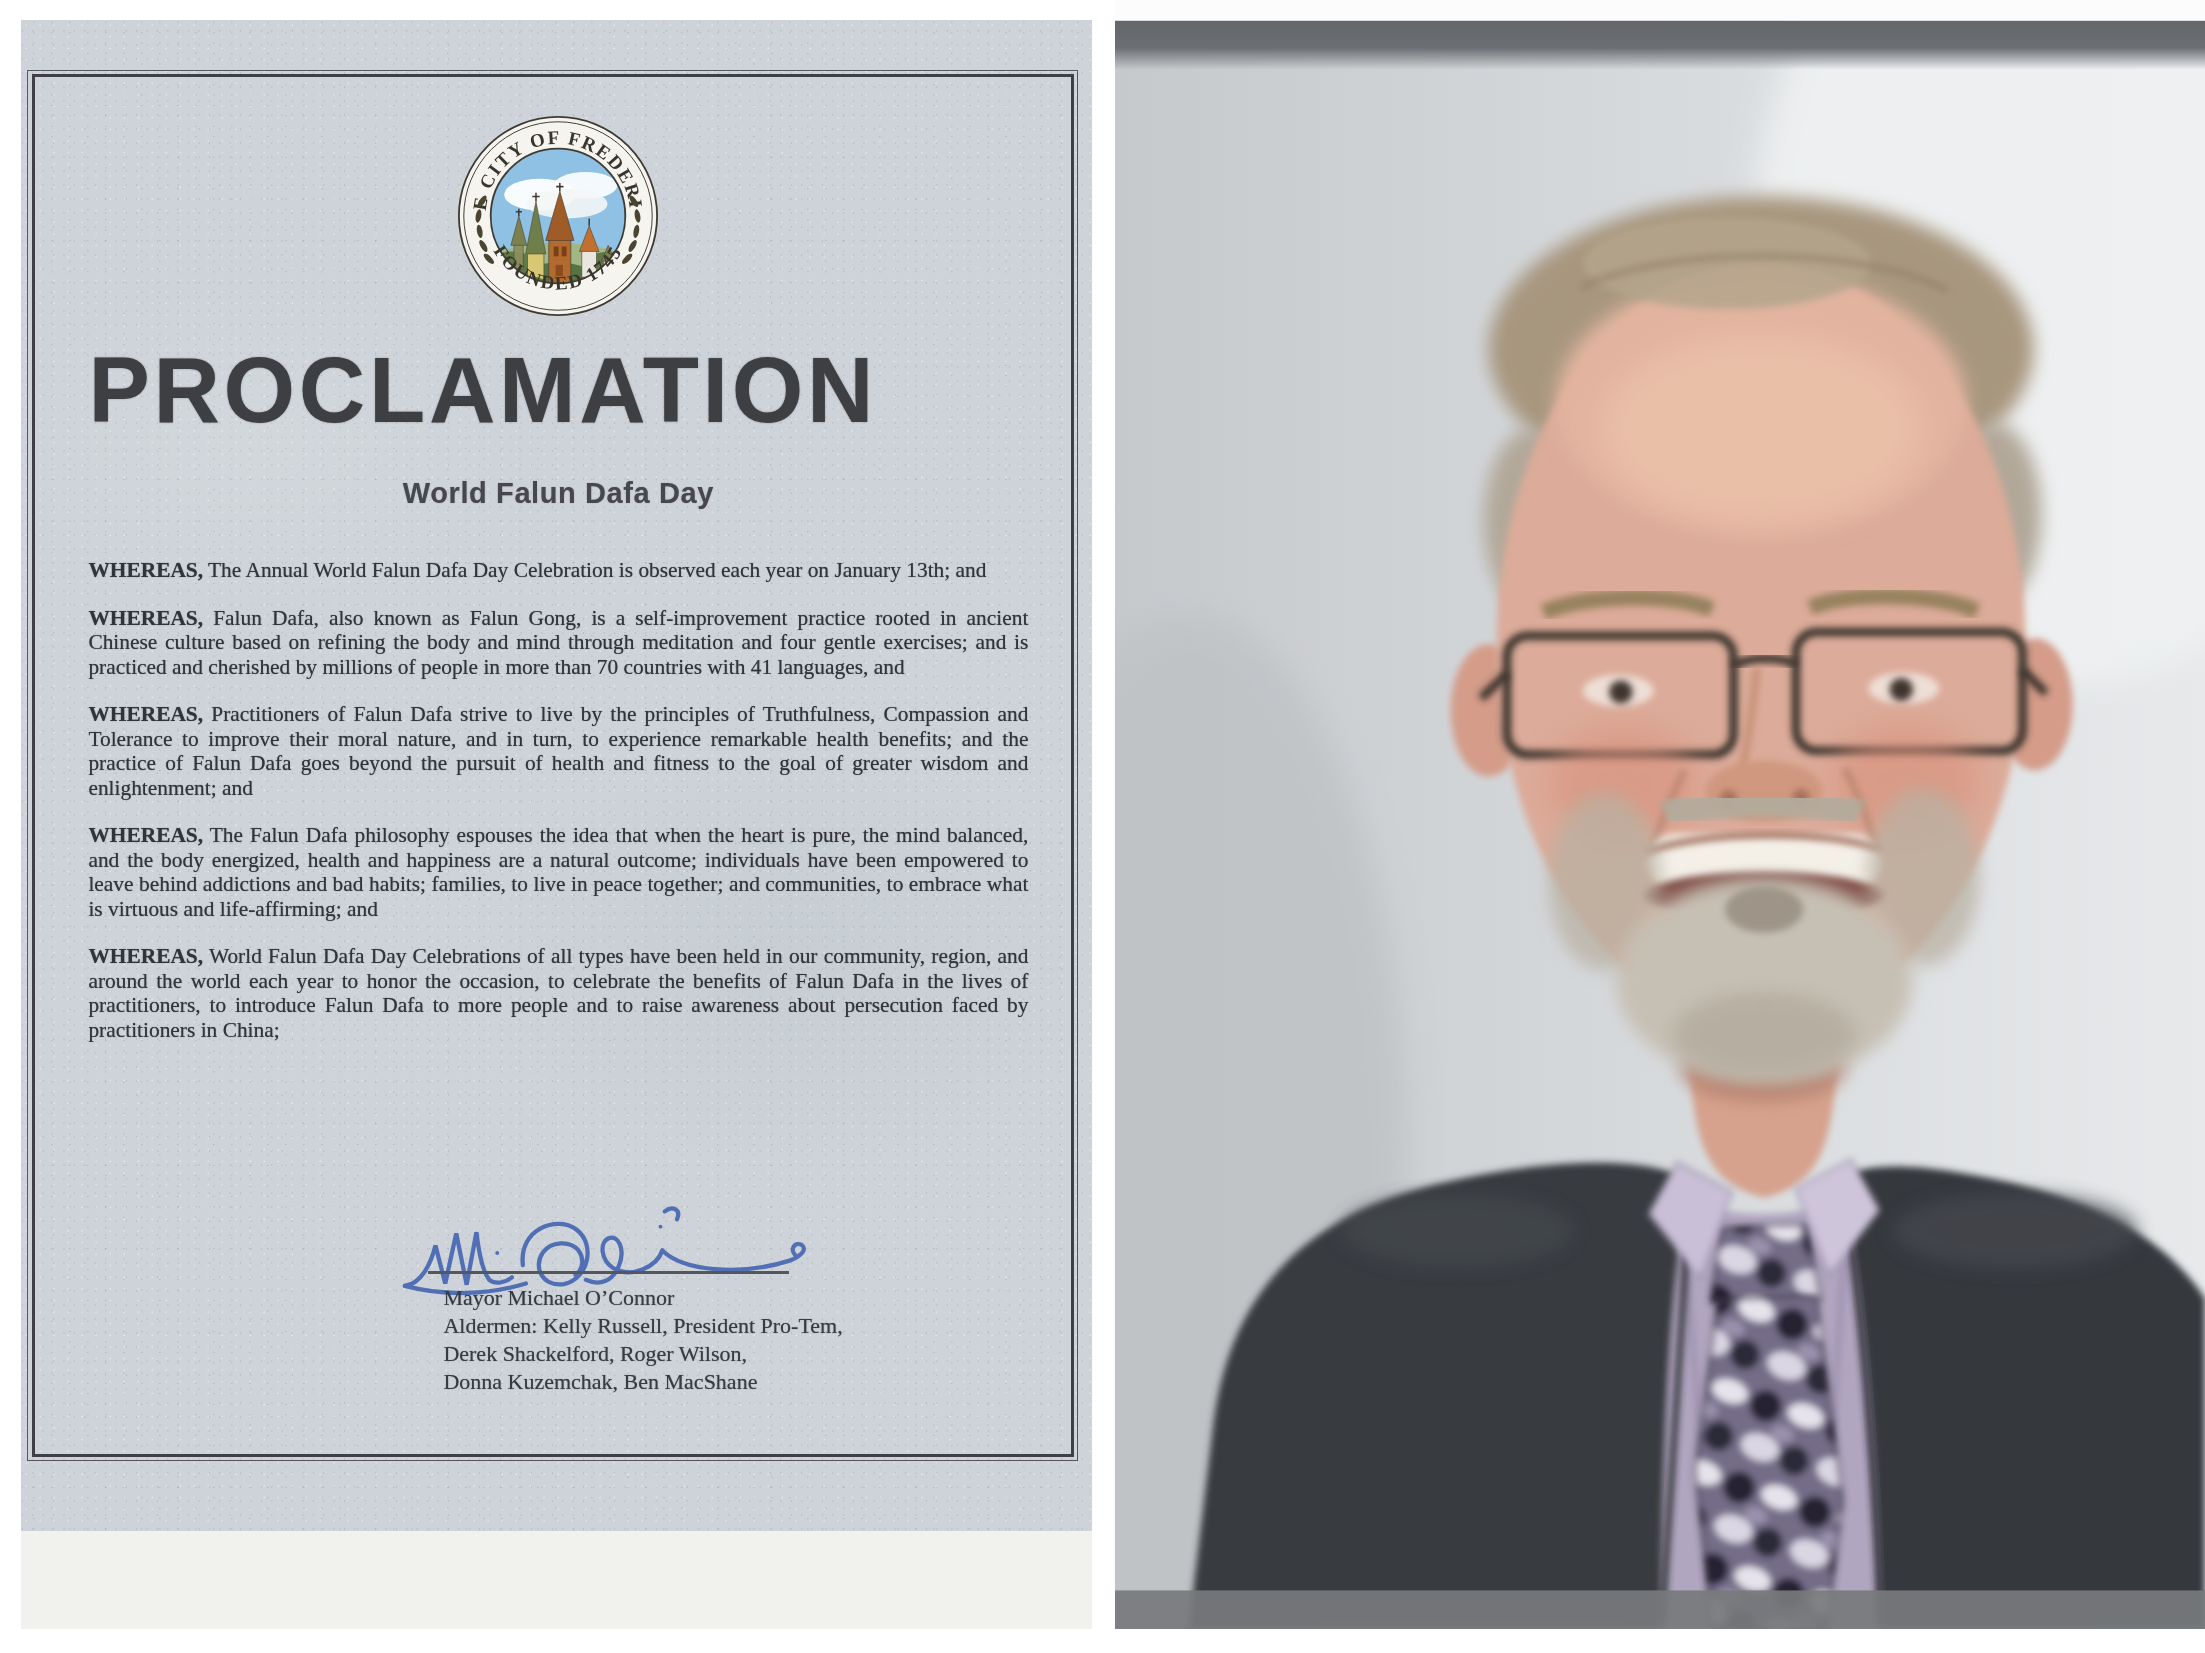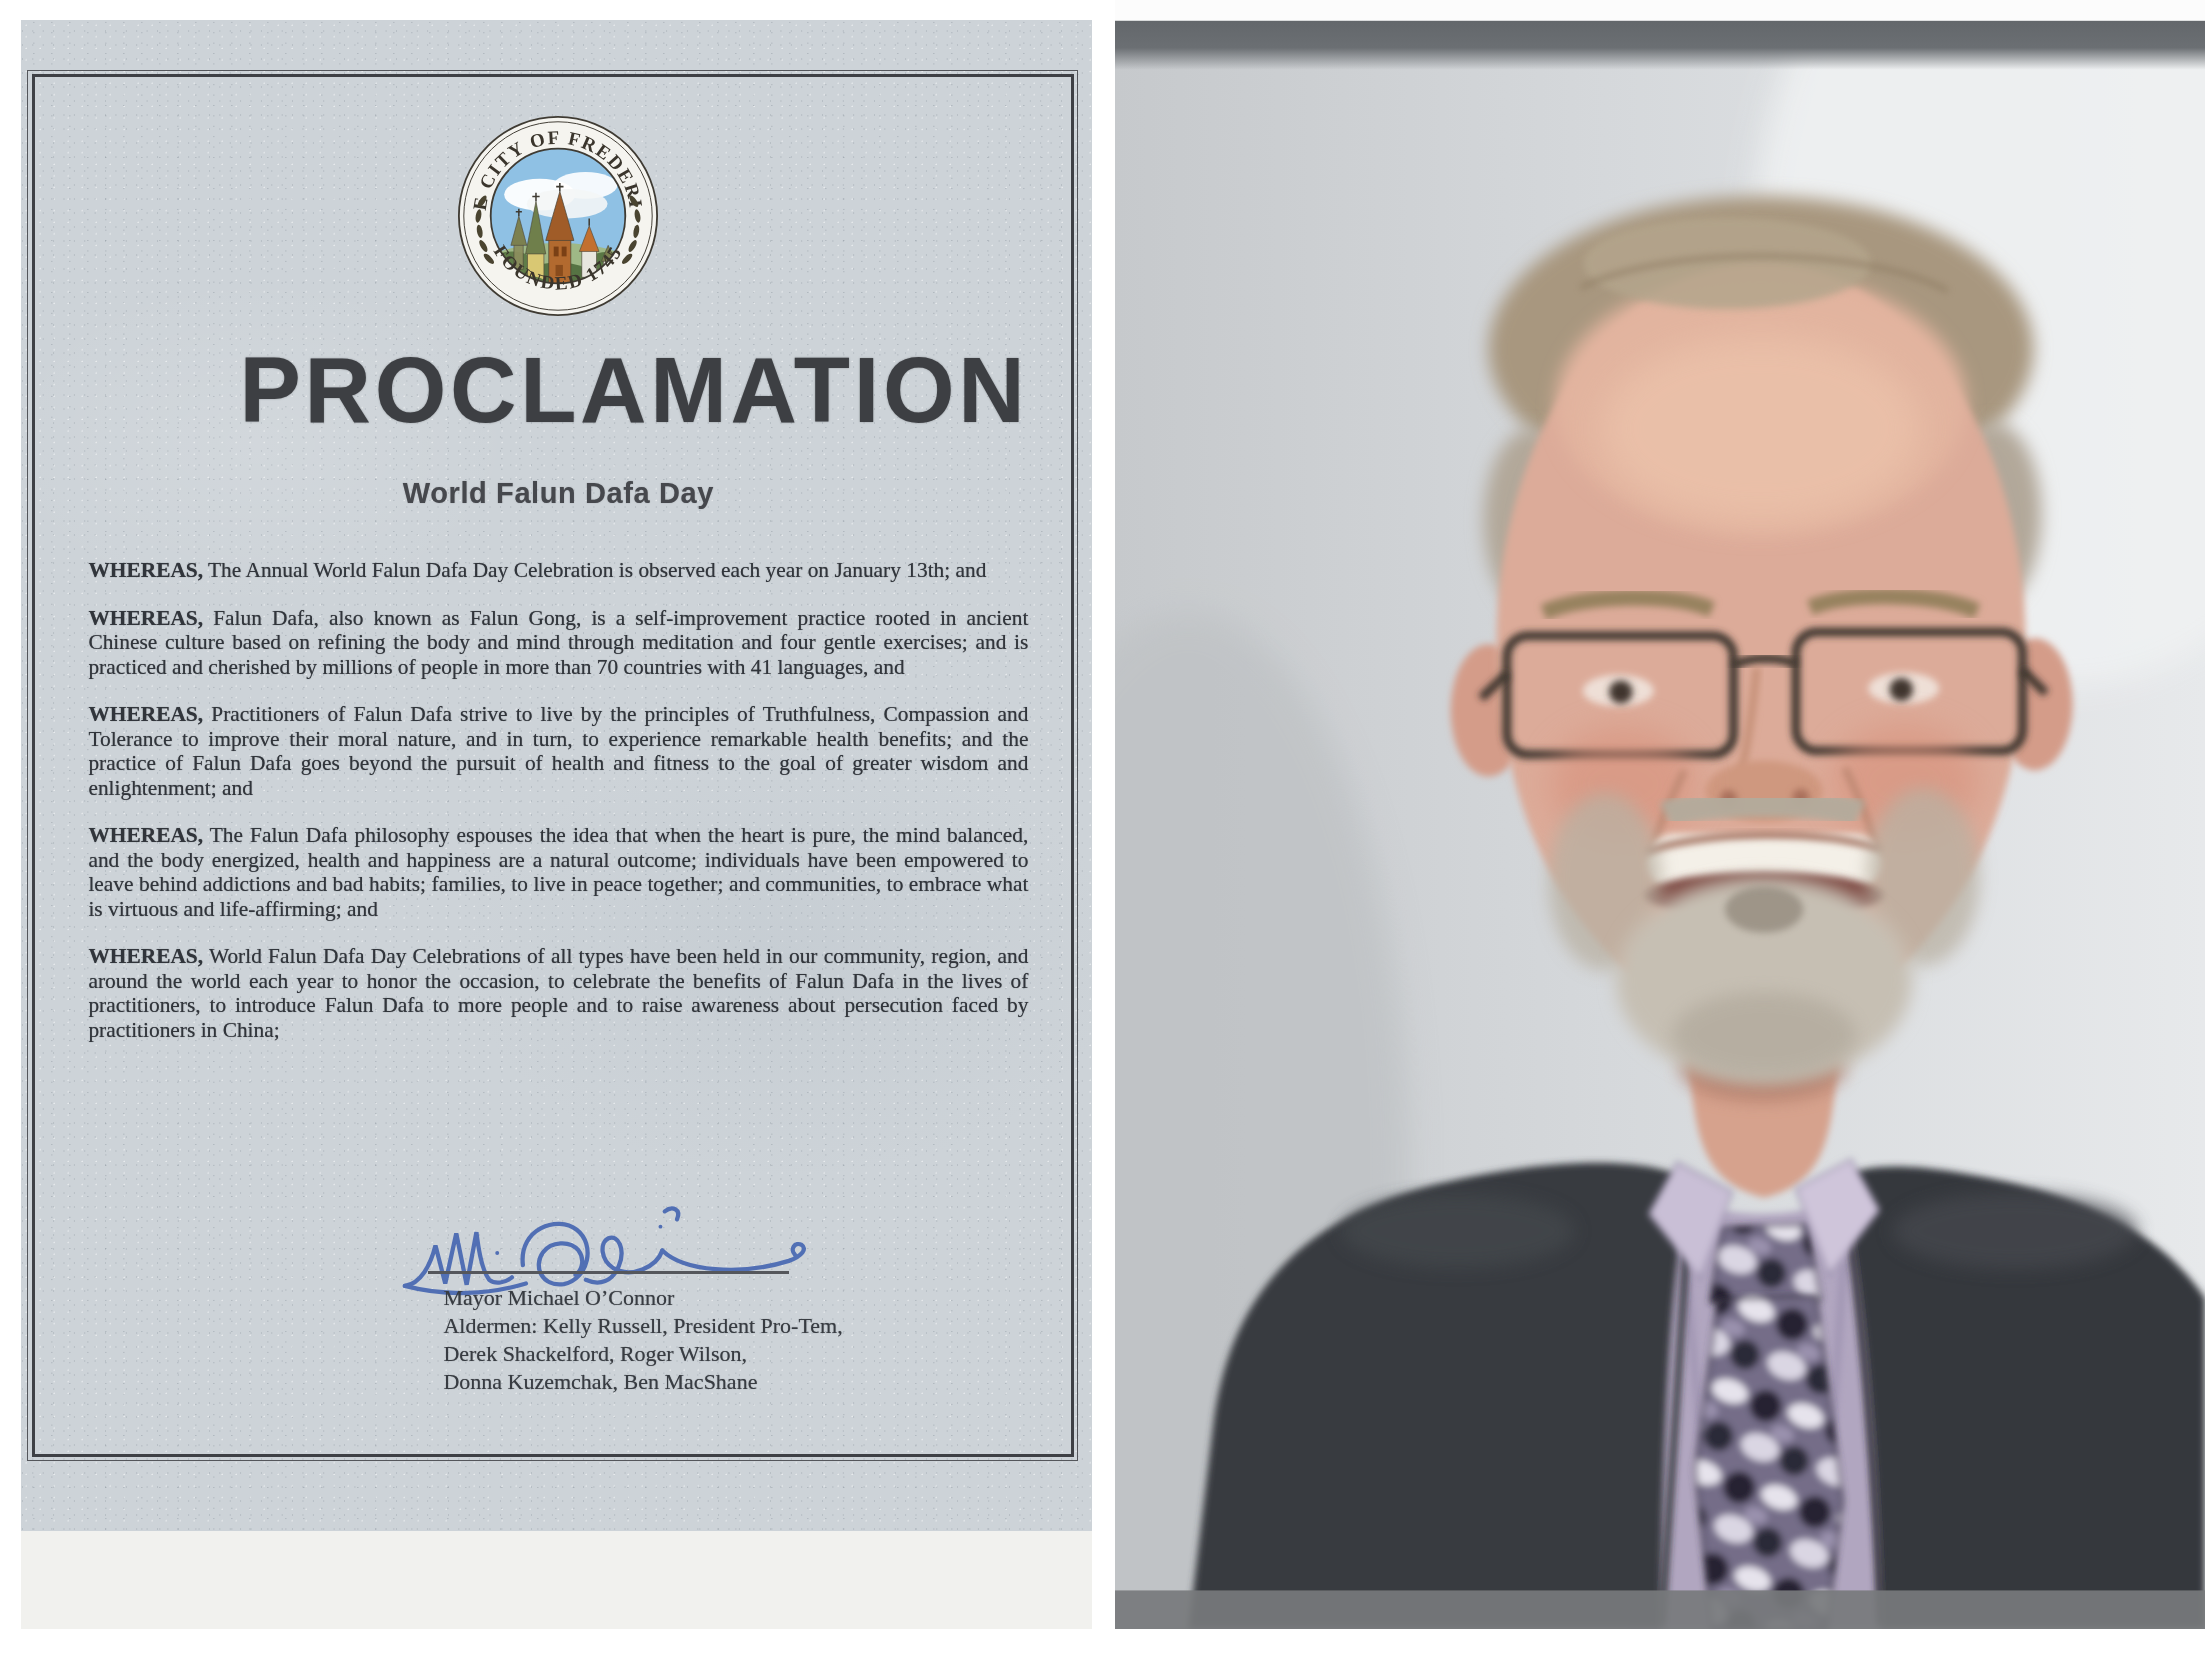--- a/index.html
+++ b/index.html
@@ -18,21 +18,21 @@
     background-size:100% 100%,100% 100%,14px 11.6px,18px 10.4px,10.4px 14px;}
   .frame-outer{position:absolute;left:6.1px;top:50px;width:1049px;height:1389px;
     border:1.8px solid #54565b;}
   .frame-inner{position:absolute;inset:3.1px;border:3.1px solid #3e4045;}
   .scan-strip{position:absolute;left:21.4px;top:1531px;width:1071px;height:98px;background:#f1f1ee;}
 
   .content{position:absolute;left:67px;top:0;width:940px;height:1511px;}
 
   .seal{position:absolute;left:50%;top:92px;transform:translateX(-50%);width:208px;height:208px;}
 
-  .doc-title{position:absolute;top:321px;left:0;width:100%;text-align:right;
+  .doc-title{position:absolute;top:321px;left:0;width:100%;text-align:left;
     font-family:"Liberation Sans",sans-serif;font-weight:bold;font-size:92px;line-height:98px;
     letter-spacing:3.7px;color:#3d3f43;text-shadow:0 0 1.8px rgba(61,63,67,.5);}
   .doc-sub1{position:absolute;top:456px;left:0;width:100%;text-align:center;
     font-family:"Liberation Sans",sans-serif;font-weight:bold;font-size:29px;line-height:35px;
     letter-spacing:0.6px;color:#46484d;text-shadow:0 0 1.2px rgba(70,72,77,.45);}
   .doc-sub2{position:absolute;top:467px;left:0;width:100%;text-align:center;
     font-family:"Liberation Sans",sans-serif;font-weight:bold;font-size:29px;line-height:35px;
     letter-spacing:0.6px;color:#46484d;text-shadow:0 0 1.2px rgba(70,72,77,.45);}
 
   .body-wrap{position:absolute;left:0;top:538px;width:940px;}

